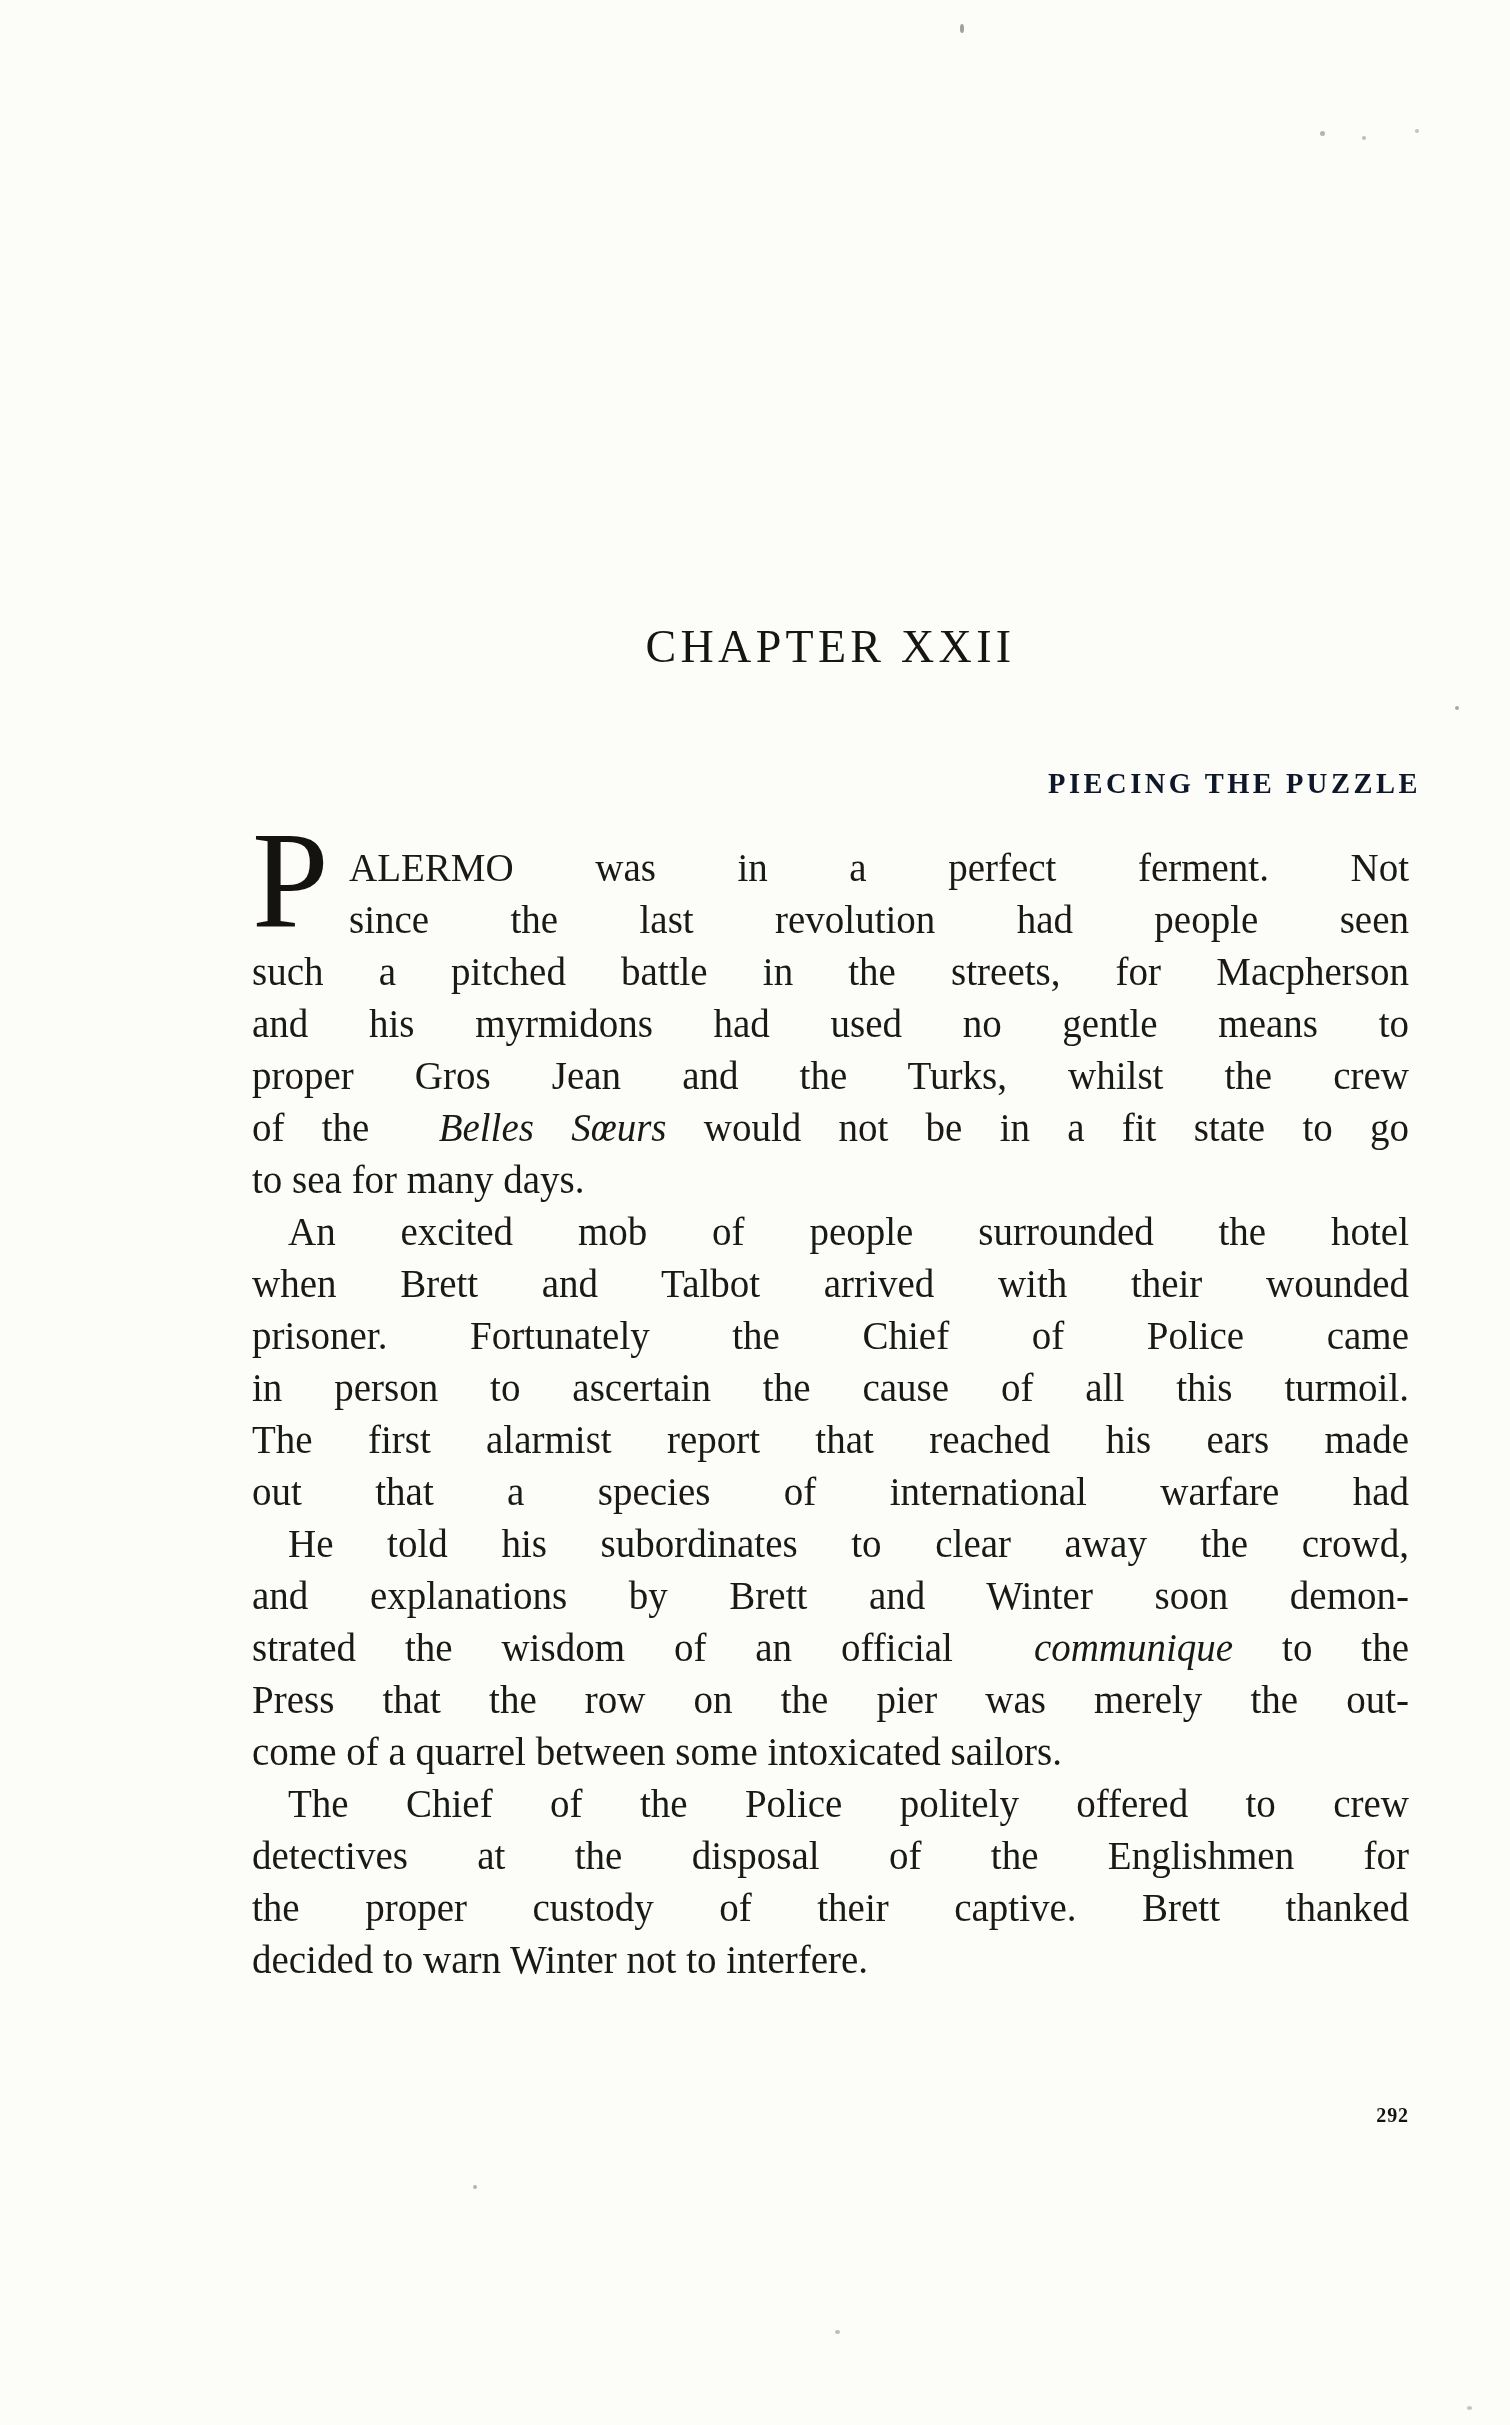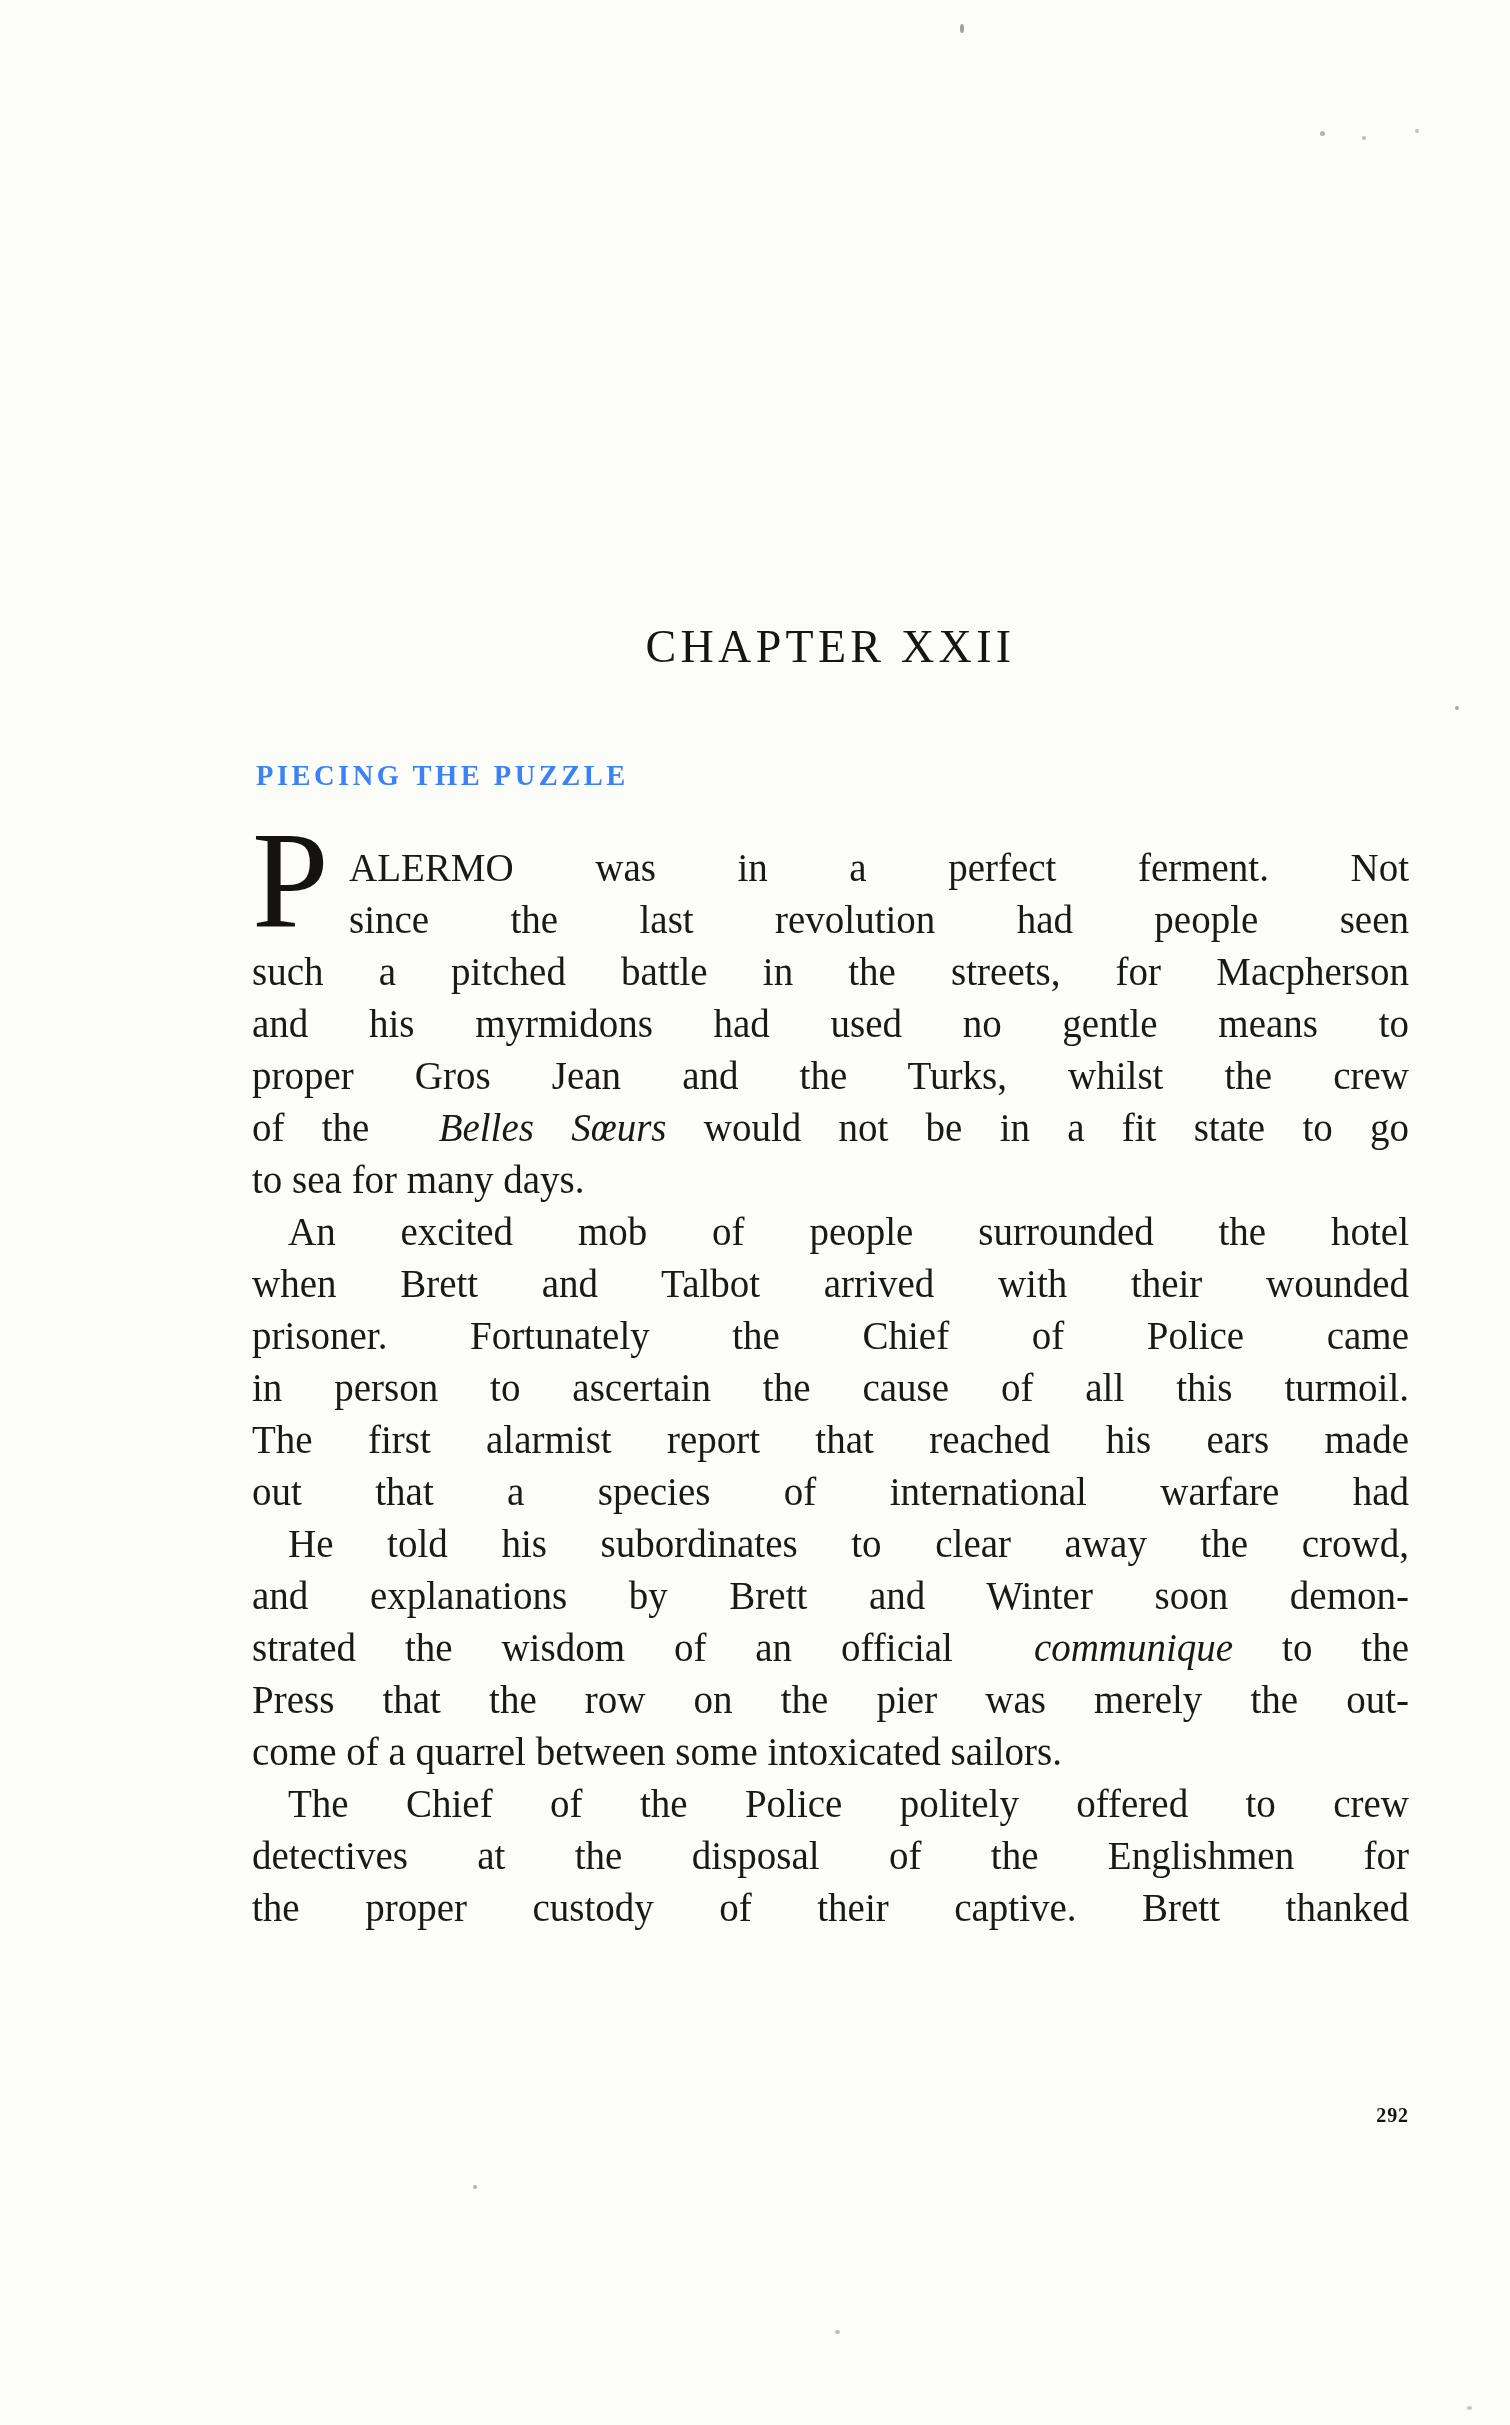--- a/index.html
+++ b/index.html
@@ -26,26 +26,26 @@
     font-size: 46px;
     font-weight: normal;
     letter-spacing: 4.3px;
     color: #171512;
   }
   .section-title {
     position: absolute;
     left: 252px;
     top: 756px;
     width: 1157px;
-    margin: 4px;
-    text-align: left;
+    margin: 12px;
+    text-align: right;
     font-size: 28.5px;
     font-weight: bold;
     letter-spacing: 3.5px;
-    color: #3b82f6;
+    color: #0f172a;
   }
   .body-text {
     position: absolute;
     left: 252px;
     top: 842px;
     width: 1157px;
     font-size: 39px;
     line-height: 52px;
     color: #1b1916;
   }
@@ -142,19 +142,20 @@
         <div class="line indent">He told his subordinates to clear away the crowd,</div>
         <div class="line">and explanations by Brett and Winter soon demon-</div>
         <div class="line">strated the wisdom of an official <em>communique</em> to the</div>
         <div class="line">Press that the row on the pier was merely the out-</div>
         <div class="line last">come of a quarrel between some intoxicated sailors.</div>
       </div>
       <div class="paragraph">
         <div class="line indent">The Chief of the Police politely offered to crew</div>
         <div class="line">detectives at the disposal of the Englishmen for</div>
         <div class="line">the proper custody of their captive.  Brett thanked</div>
+        <div class="line last">decided to warn Winter not to interfere.</div>
       </div>
     </div>
 
   <div class="page-number">292</div>
 
 </div>
 
 
 </body></html>

